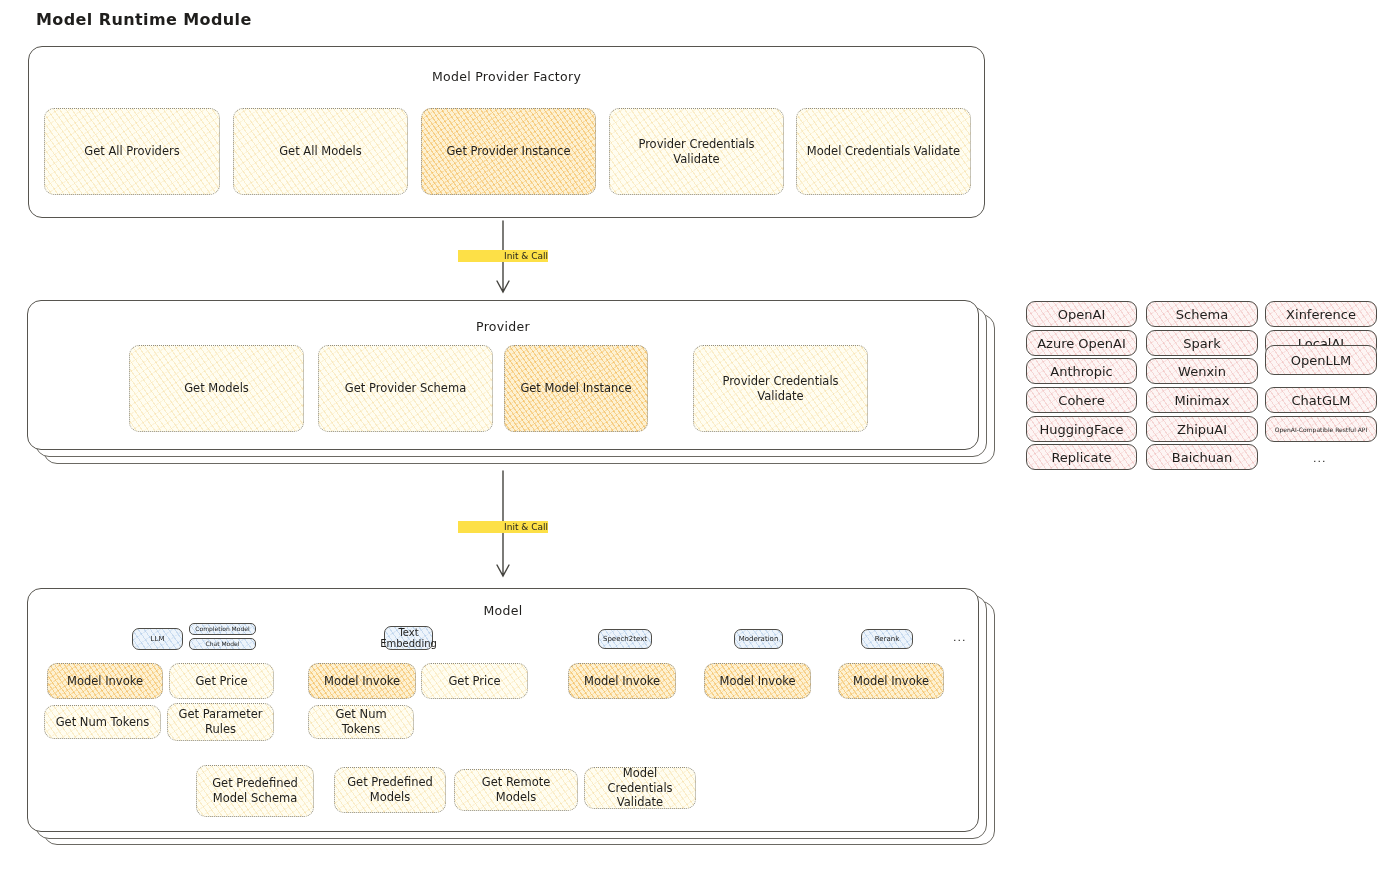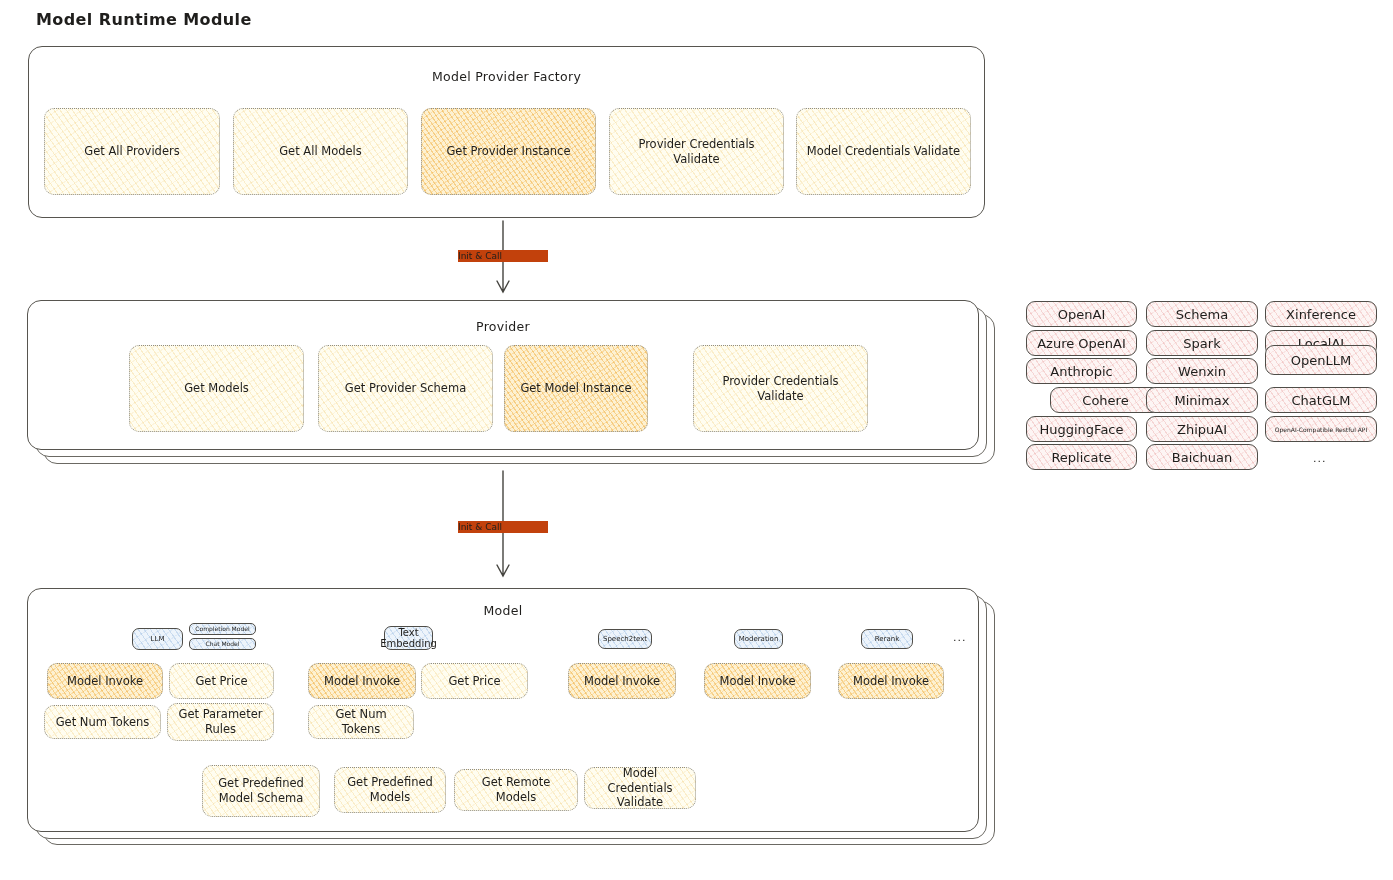--- a/index.html
+++ b/index.html
@@ -37,21 +37,21 @@
   .tab{position:absolute;box-sizing:border-box;border:1.3px solid #4f4d48;border-radius:7px;
        display:flex;align-items:center;justify-content:center;text-align:center;
        font-size:7px;line-height:1.15;padding:1px 3px;
        background-color:#edf4fb;
        background-image:
          repeating-linear-gradient(55deg, rgba(125,168,216,.32) 0 1px, transparent 1px 5px),
          repeating-linear-gradient(-35deg, rgba(125,168,216,.16) 0 1px, transparent 1px 7px);}
   .tab.tiny{font-size:6px;border-radius:5px;}
 
   .arrow{position:absolute;}
-  .arrow-label{position:absolute;width:90px;text-align:left;font-size:9px;background:#c2410c;
+  .arrow-label{position:absolute;width:90px;text-align:right;font-size:9px;background:#fde047;
                padding:1px 0;z-index:3;}
   .ellipsis{position:absolute;font-size:11px;letter-spacing:1px;color:#2a2926;}
 </style>
 </head>
 <body>
 
 <div class="canvas">
 
   <div class="main-title">Model Runtime Module</div>
 
@@ -84,21 +84,21 @@
   <div class="pill" style="left:1265px;top:301px;width:112px;height:26px;">Xinference</div>
 
   <div class="pill" style="left:1026px;top:330px;width:111px;height:26px;">Azure OpenAI</div>
   <div class="pill" style="left:1146px;top:330px;width:112px;height:26px;">Spark</div>
   <div class="pill" style="left:1265px;top:330px;width:112px;height:26px;">LocalAI</div>
 
   <div class="pill" style="left:1026px;top:358px;width:111px;height:26px;">Anthropic</div>
   <div class="pill" style="left:1146px;top:358px;width:112px;height:26px;">Wenxin</div>
   <div class="pill" style="left:1265px;top:345px;width:112px;height:30px;">OpenLLM</div>
 
-  <div class="pill" style="left:1026px;top:387px;width:111px;height:26px;margin-left:24px;">Cohere</div>
+  <div class="pill" style="left:1026px;top:387px;width:111px;height:26px;">Cohere</div>
   <div class="pill" style="left:1146px;top:387px;width:112px;height:26px;">Minimax</div>
   <div class="pill" style="left:1265px;top:387px;width:112px;height:26px;">ChatGLM</div>
 
   <div class="pill" style="left:1026px;top:416px;width:111px;height:26px;">HuggingFace</div>
   <div class="pill" style="left:1146px;top:416px;width:112px;height:26px;">ZhipuAI</div>
   <div class="pill small" style="left:1265px;top:416px;width:112px;height:26px;">OpenAI-Compatible Restful API</div>
 
   <div class="pill" style="left:1026px;top:444px;width:111px;height:26px;">Replicate</div>
   <div class="pill" style="left:1146px;top:444px;width:112px;height:26px;">Baichuan</div>
   <div class="ellipsis" style="left:1313px;top:452px;">...</div>
@@ -127,19 +127,19 @@
     <div class="fn-box hl" style="left:280px;top:74px;width:108px;height:36px;">Model Invoke</div>
     <div class="fn-box" style="left:393px;top:74px;width:107px;height:36px;">Get Price</div>
     <div class="fn-box hl" style="left:540px;top:74px;width:108px;height:36px;">Model Invoke</div>
     <div class="fn-box hl" style="left:676px;top:74px;width:107px;height:36px;">Model Invoke</div>
     <div class="fn-box hl" style="left:810px;top:74px;width:106px;height:36px;">Model Invoke</div>
 
     <div class="fn-box" style="left:16px;top:116px;width:117px;height:34px;">Get Num Tokens</div>
     <div class="fn-box" style="left:139px;top:114px;width:107px;height:38px;">Get Parameter Rules</div>
     <div class="fn-box" style="left:280px;top:116px;width:106px;height:34px;">Get Num Tokens</div>
 
-    <div class="fn-box" style="left:174px;top:176px;width:118px;height:52px;">Get Predefined Model Schema</div>
+    <div class="fn-box" style="left:168px;top:176px;width:118px;height:52px;">Get Predefined Model Schema</div>
     <div class="fn-box" style="left:306px;top:178px;width:112px;height:46px;">Get Predefined Models</div>
     <div class="fn-box" style="left:426px;top:180px;width:124px;height:42px;">Get Remote Models</div>
     <div class="fn-box" style="left:556px;top:178px;width:112px;height:42px;">Model Credentials Validate</div>
   </div>
 
 </div>
 
 </body></html>

